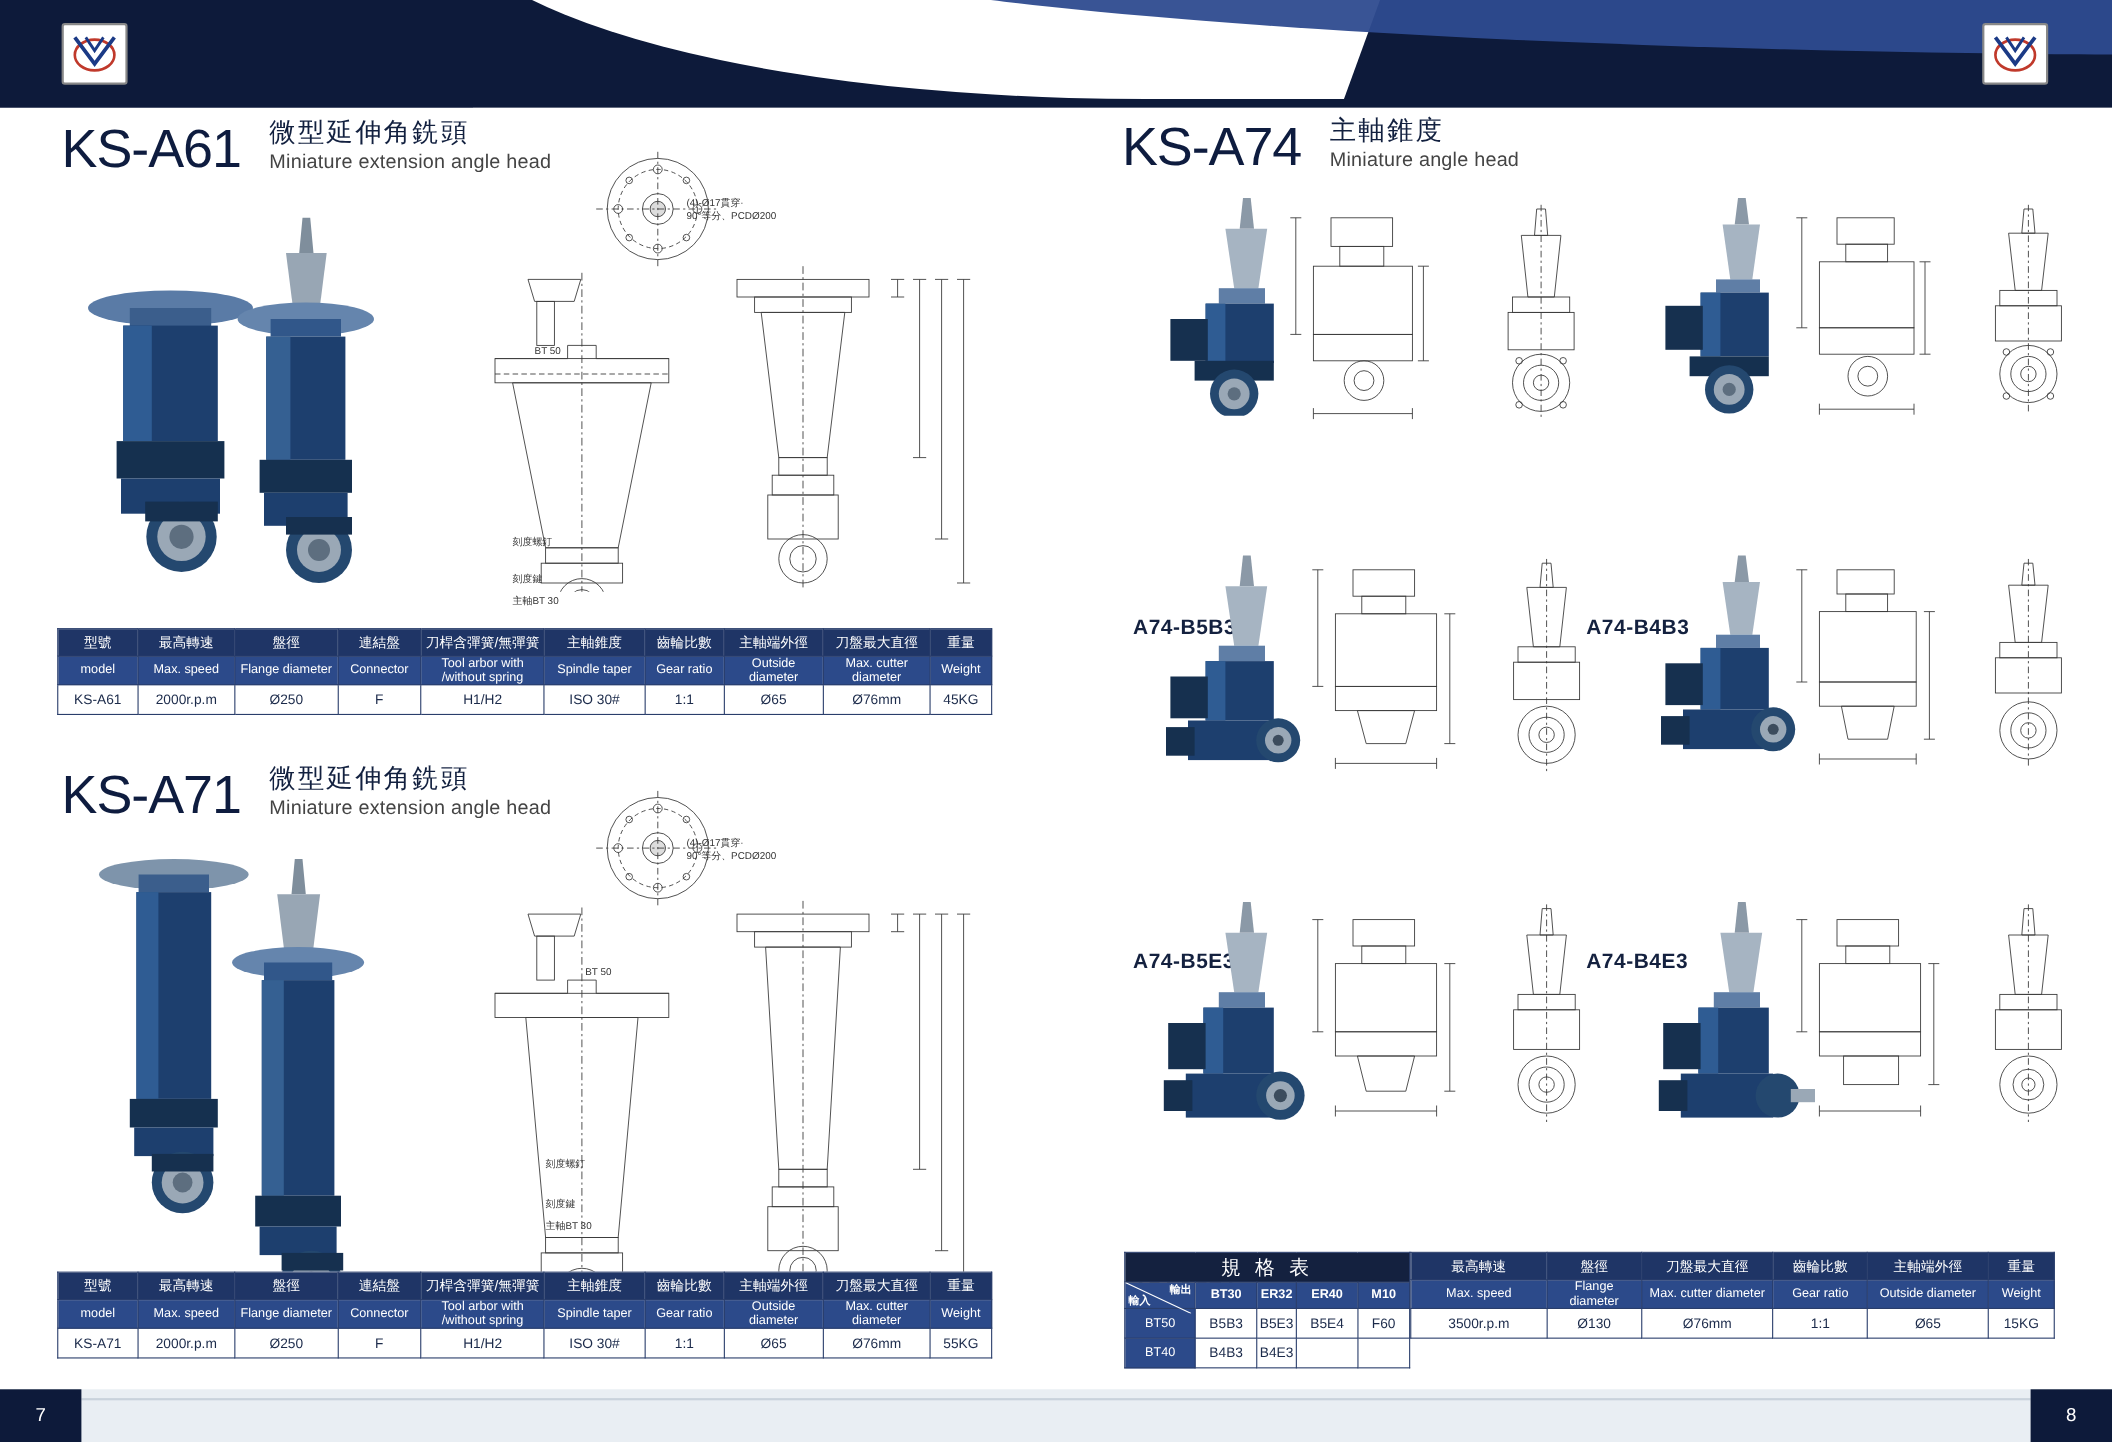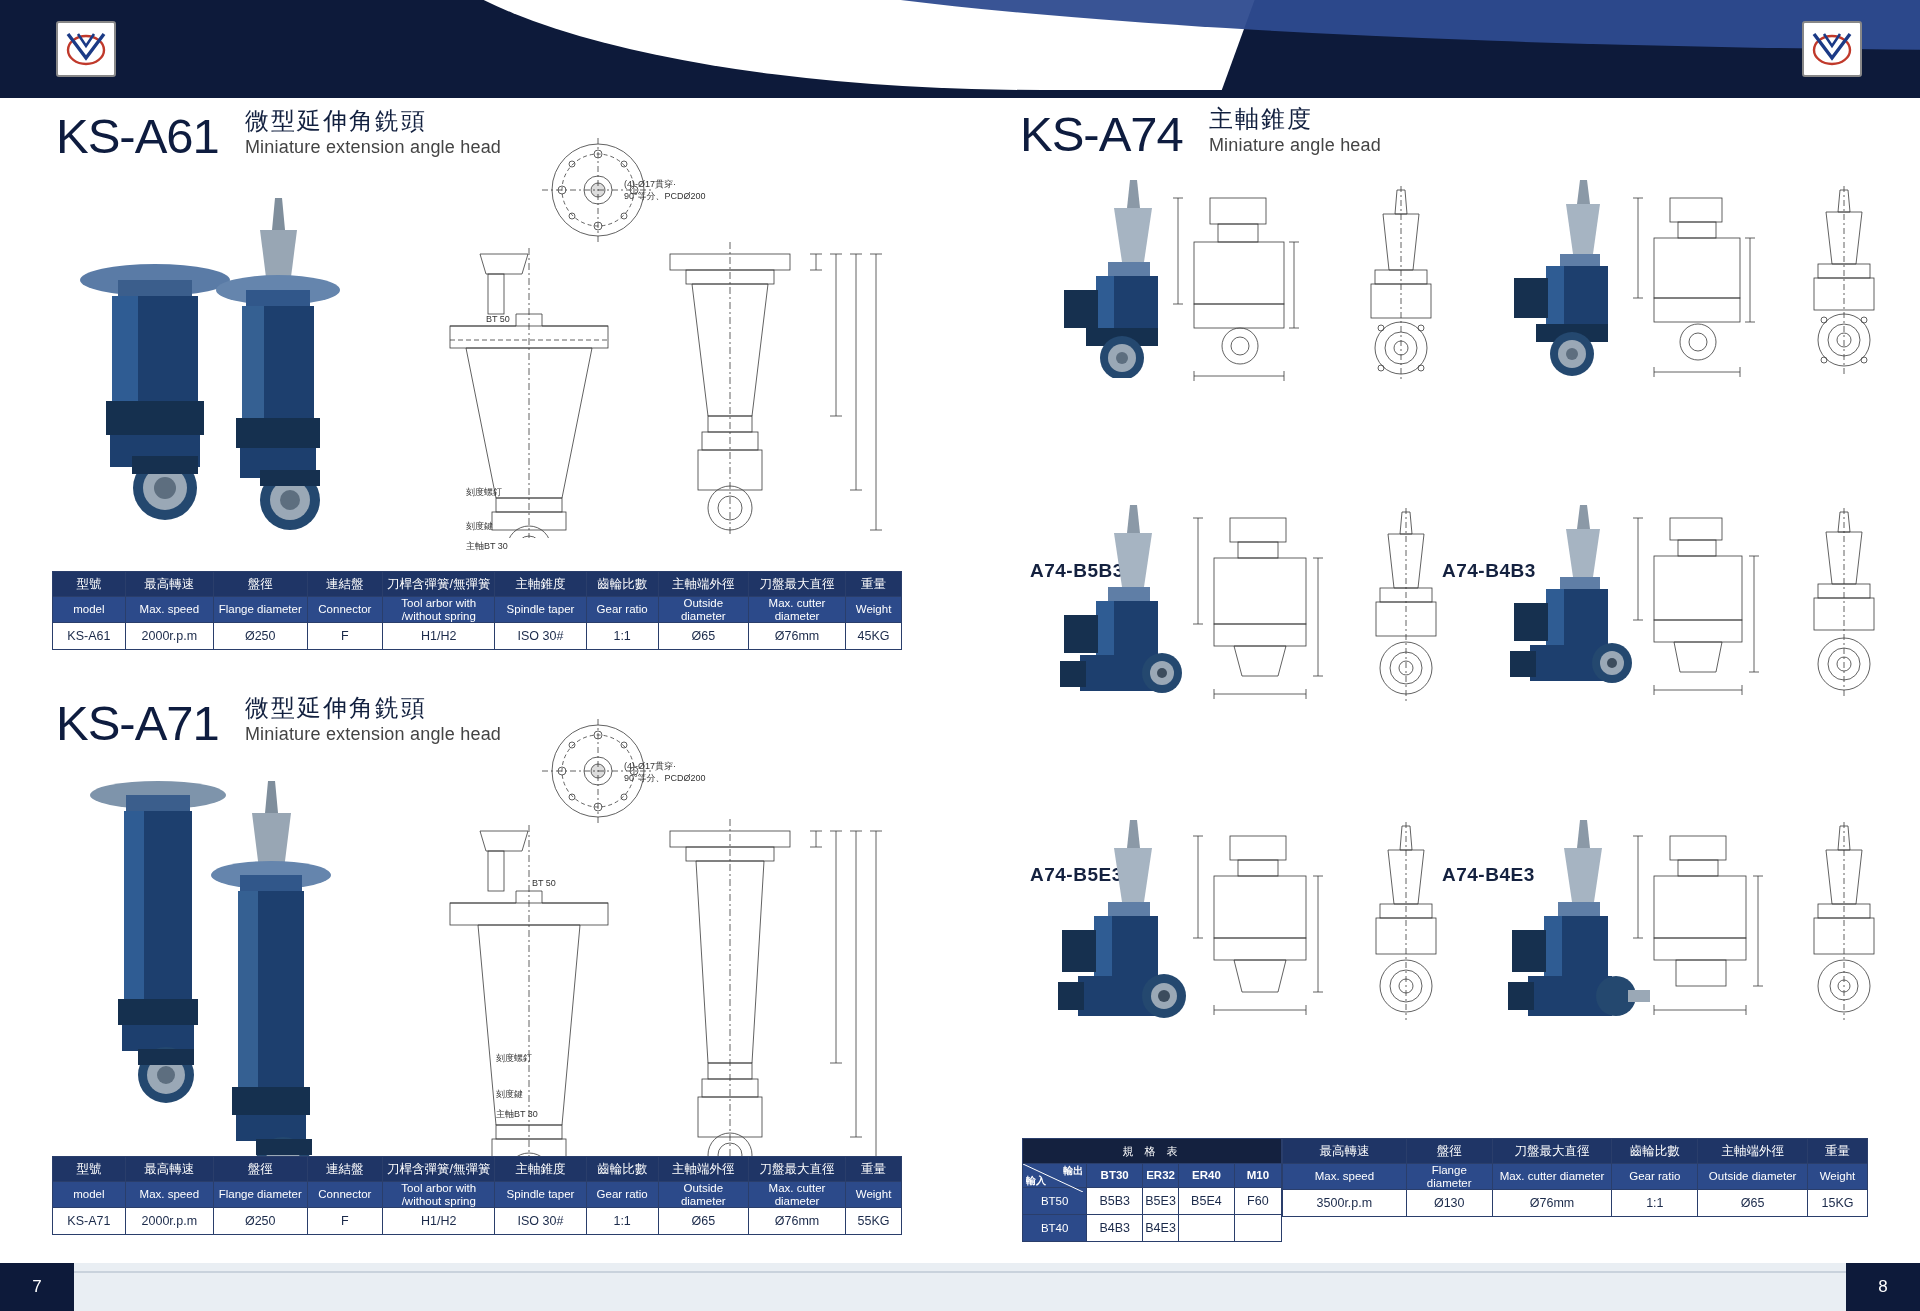--- a/index.html
+++ b/index.html
@@ -728,21 +728,21 @@
         <circle cx="54" cy="164" r="14"></circle>
         <circle cx="54" cy="164" r="6"></circle>
       <line x1="54" y1="0" x2="54" y2="198" stroke-dasharray="6 3 2 3"></line>
     </svg>
   </div>
   <div class="part-label" style="left:1442px; top:1065px;">A74-F60</div>
 
   <table class="spec2" style="left:1022px; top:1040px; width:260px;">
     <tbody>
         <tr>
-      <td class="dark" colspan="5" style="height:25px; font-size:11px; letter-spacing:4px;">規 格 表</td>
+      <td class="dark" colspan="5" style="height:25px; font-size:18px; letter-spacing:4px;">規 格 表</td>
     </tr>
     <tr class="mid">
       <th style="width:60px; position:relative; height:24px;margin-top:34px;">
         <span style="position:absolute; right:3px; top:1px; font-size:10px;">輸出</span>
         <span style="position:absolute; left:3px; bottom:1px; font-size:10px;">輸入</span>
         <svg style="position:absolute; left:0; top:0;" width="60" height="28">
           <line x1="0" y1="0" x2="60" y2="28" stroke="#ffffff" stroke-width="1"></line>
         </svg>
       </th>
       <th style="width:52px">BT30</th>

